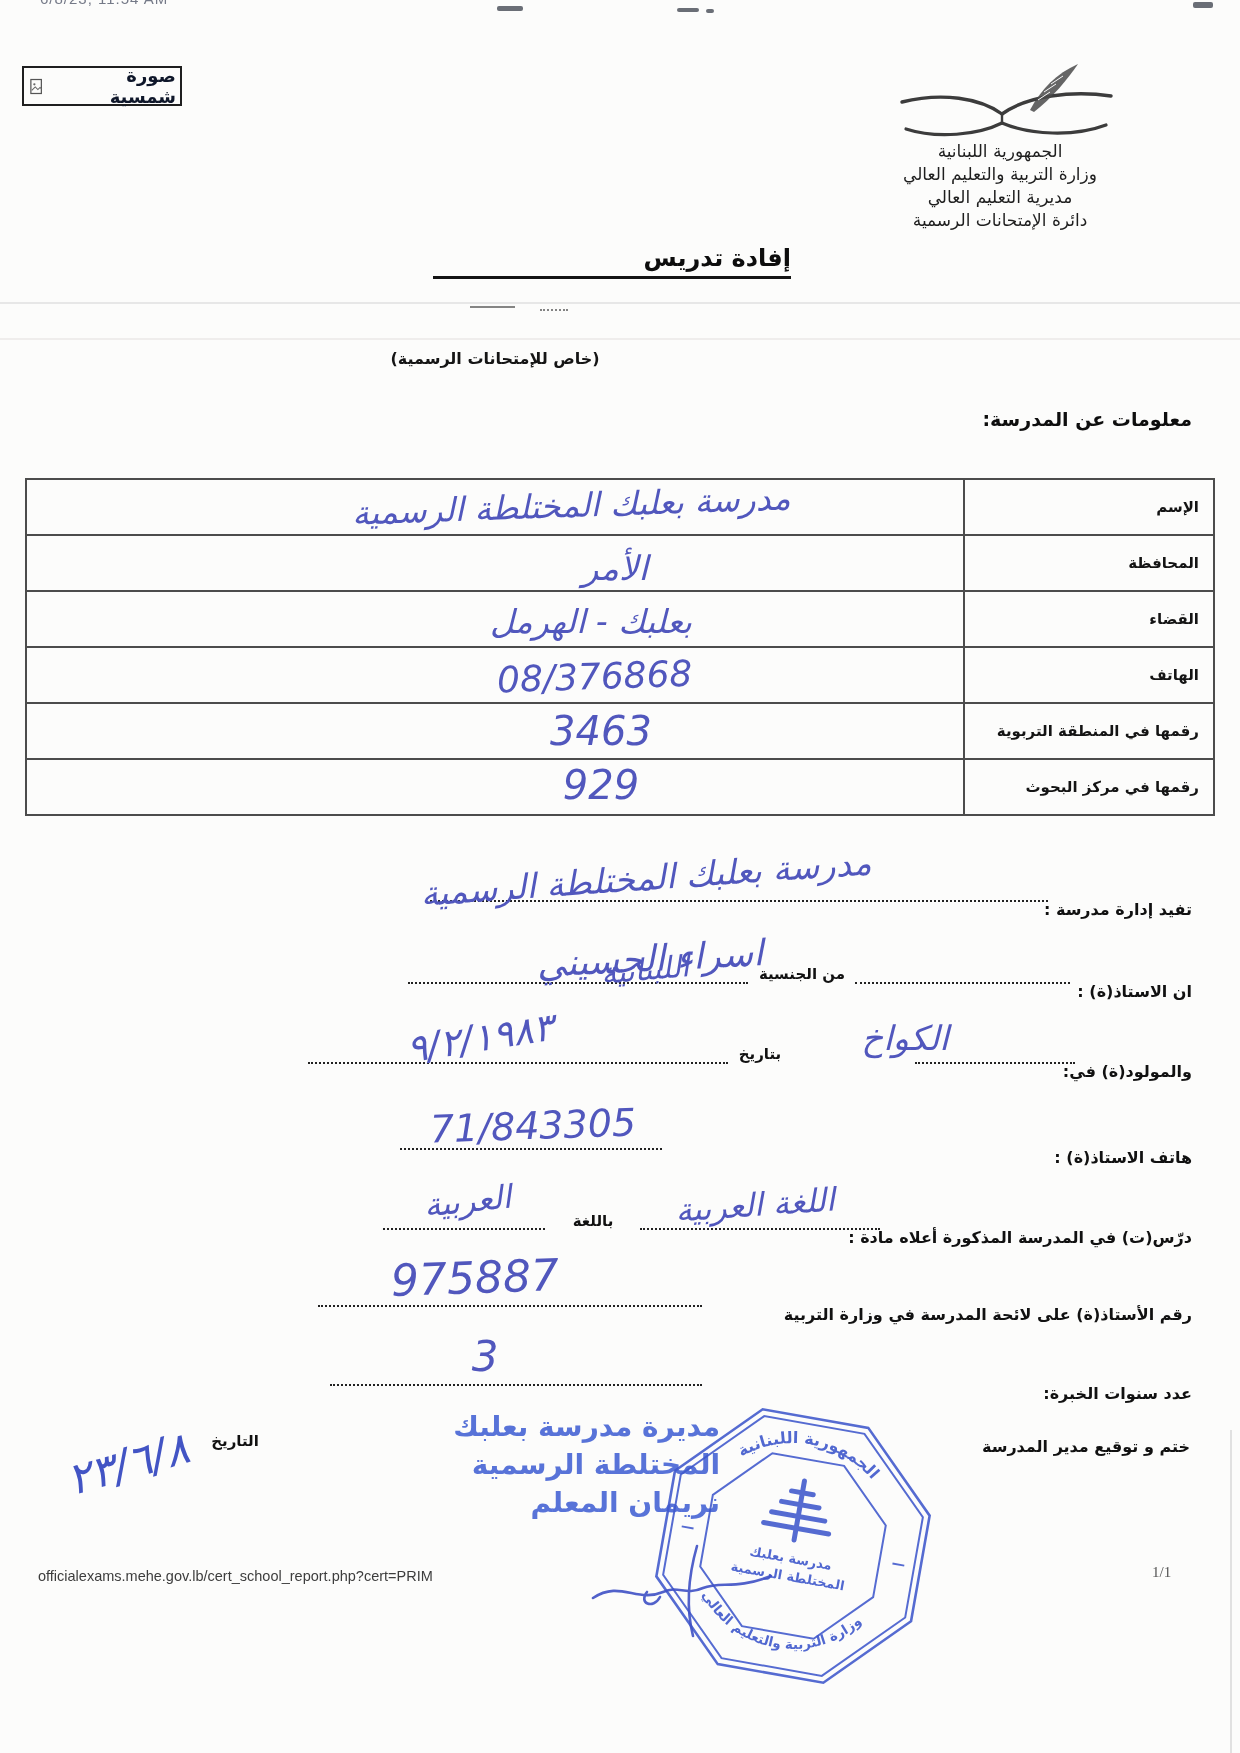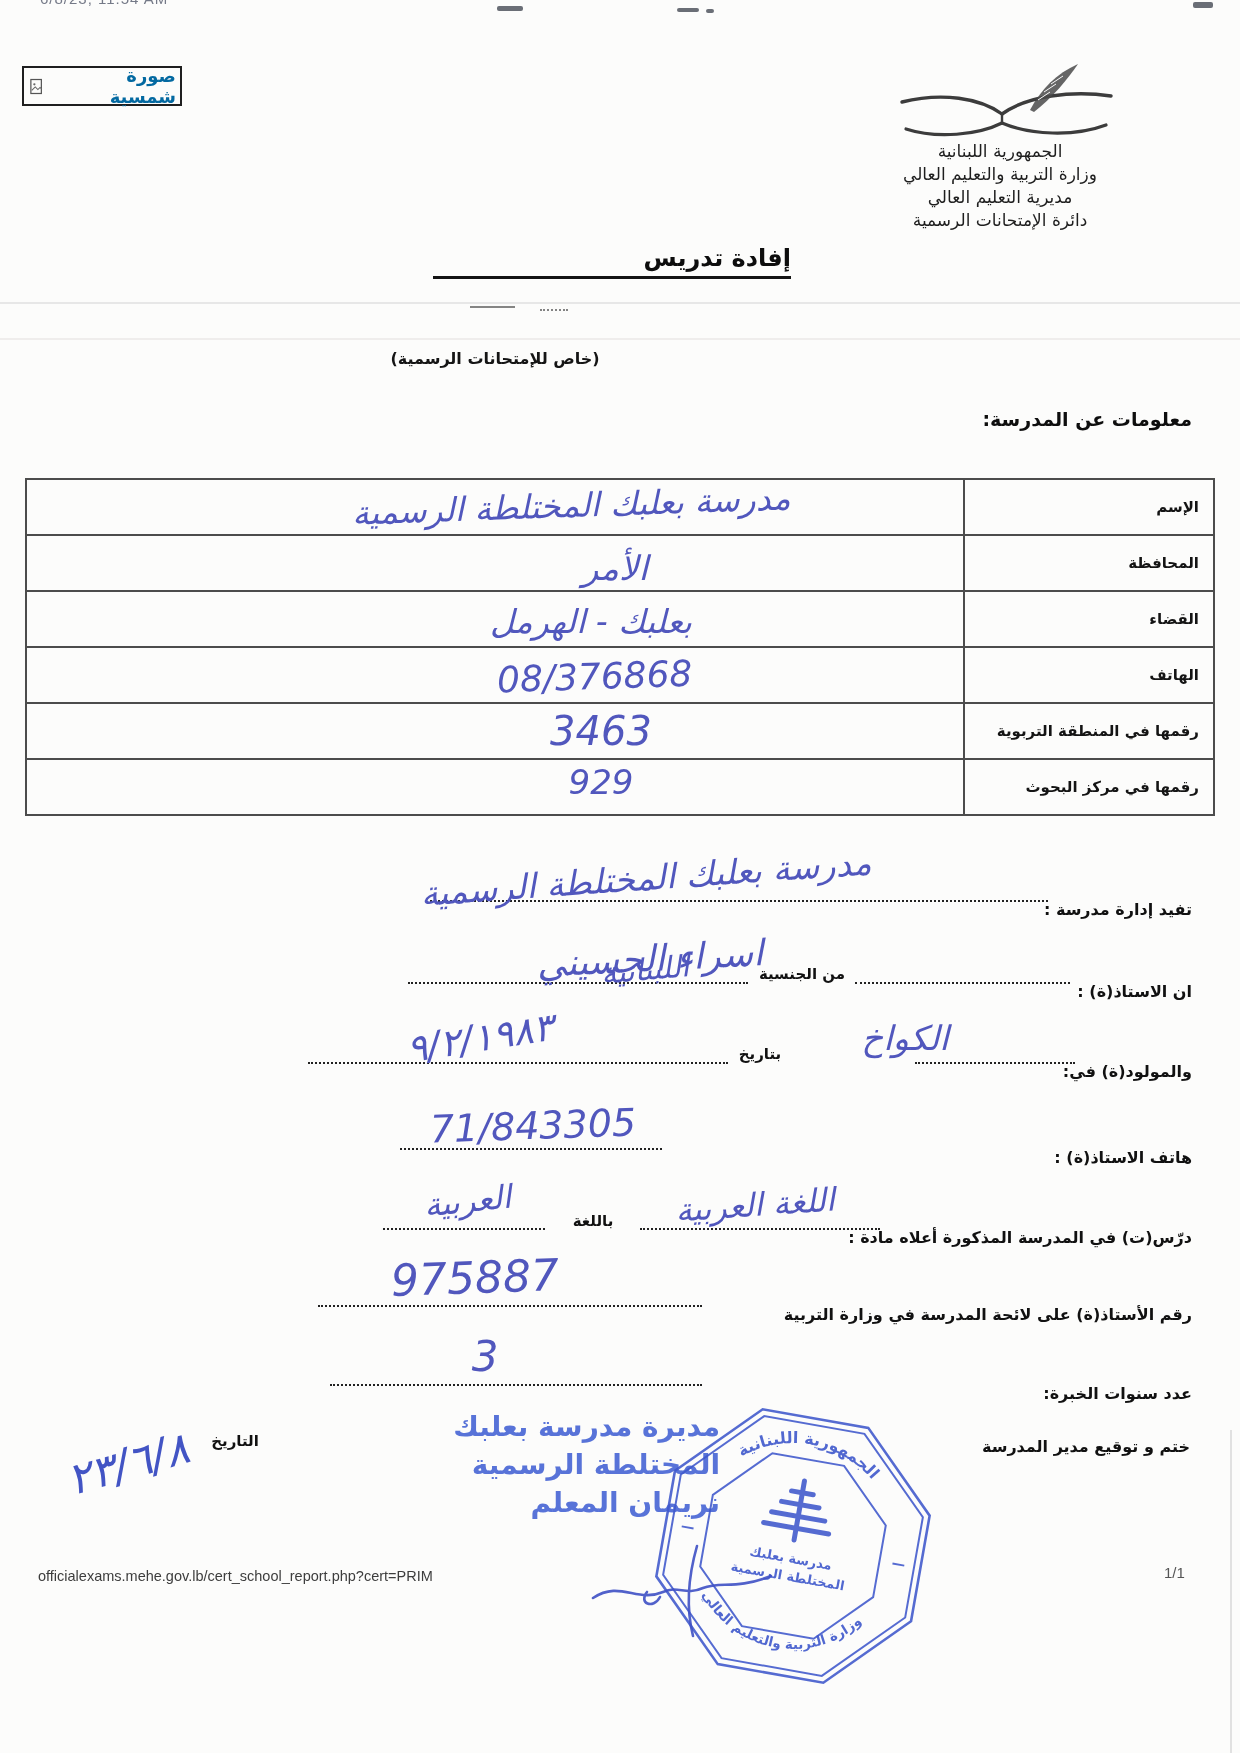--- a/index.html
+++ b/index.html
@@ -10,21 +10,21 @@
   .clip-top{position:absolute;left:40px;top:0;height:13px;width:300px;overflow:hidden;}
   .clip-top span{display:block;margin-top:-10px;font-family:"Liberation Sans",sans-serif;
         font-size:15px;letter-spacing:1px;color:#53596b;opacity:.8;}
   .frag{position:absolute;background:#3a3f4a;border-radius:2px;opacity:.75;}
   .scanline{position:absolute;left:0;width:1240px;height:2px;}
   .vline-right{position:absolute;left:1230px;top:1430px;width:2px;height:323px;background:#d3d3d3;opacity:.65;}
 
   
   .photo-box{position:absolute;left:22px;top:66px;width:160px;height:40px;border:2px solid #1f1f1f;
         display:flex;align-items:center;justify-content:flex-end;direction:rtl;padding:0 4px;box-sizing:border-box;}
-  .photo-box .lbl{font-weight:bold;font-size:18px;color:#0369a1;padding-left:26px;}
+  .photo-box .lbl{font-weight:bold;font-size:18px;color:#0f172a;padding-left:26px;}
   .photo-box svg{margin-left:2px;}
 
   
   .logo-book{position:absolute;left:880px;top:62px;}
   .ministry{position:absolute;left:860px;top:140px;width:280px;text-align:center;direction:rtl;
         font-size:17px;line-height:23px;color:#1e1e1e;}
 
   
   .main-title{position:absolute;left:433px;top:244px;width:358px;text-align:right;direction:rtl;
         font-size:24px;font-weight:bold;color:#0d0d0d;border-bottom:3px solid #141414;padding-bottom:4px;}
@@ -57,22 +57,22 @@
   .dots{position:absolute;height:0;border-bottom:2.5px dotted #222;}
 
   
   .stamp-label{position:absolute;right:50px;top:1437px;direction:rtl;font-weight:bold;font-size:16px;color:#111;margin-left:15px;}
   .date-label{position:absolute;left:205px;top:1432px;width:60px;text-align:center;direction:rtl;
         font-weight:bold;font-size:15px;color:#111;}
   .director-stamp{position:absolute;left:390px;top:1408px;width:330px;text-align:right;direction:rtl;
         font-weight:bold;font-size:28px;line-height:38px;color:#4b68d6;opacity:.92;letter-spacing:.5px;}
   .footer-url{position:absolute;left:38px;top:1568px;font-family:"Liberation Sans",sans-serif;
         font-size:14.5px;color:#3d3d3d;}
-  .page-num{position:absolute;left:1152px;top:1564px;font-family:Liberation Sans, sans-serif;
-        font-size:15px;color:#555;margin-left:12px;}
+  .page-num{position:absolute;left:1152px;top:1564px;font-family:Liberation Serif, serif;
+        font-size:15px;color:#555;}
 </style>
 </head>
 <body>
 
 <div class="page">
 
   <div class="clip-top">
     <span>6/8/23, 11:54 AM</span>
   </div>
   <div class="frag" style="left:497px;top:6px;width:26px;height:5px;"></div>
@@ -148,21 +148,21 @@
     </div>
     <div class="info-row">
       <div class="cell-label">رقمها في المنطقة التربوية</div>
       <div class="cell-value">
         <span class="hw ltr" style="font-size:40px;left:106px;top:4px;">3463</span>
       </div>
     </div>
     <div class="info-row">
       <div class="cell-label">رقمها في مركز البحوث</div>
       <div class="cell-value">
-        <span class="hw ltr" style="font-size:34px;left:106px;top:2px;">929</span>
+        <span class="hw ltr" style="font-size:40px;left:106px;top:2px;">929</span>
       </div>
     </div>
   </div>
 
 
   <div class="flabel" style="top:900px;">تفيد إدارة مدرسة :</div>
   <div class="dots" style="left:430px;top:900px;width:618px;"></div>
   <div class="hw hw-abs" style="left:420px;top:858px;width:450px;font-size:34px;transform:rotate(-4deg);">مدرسة بعلبك المختلطة الرسمية</div>
 
   <div class="flabel" style="top:982px;">ان الاستاذ(ة) :</div>

